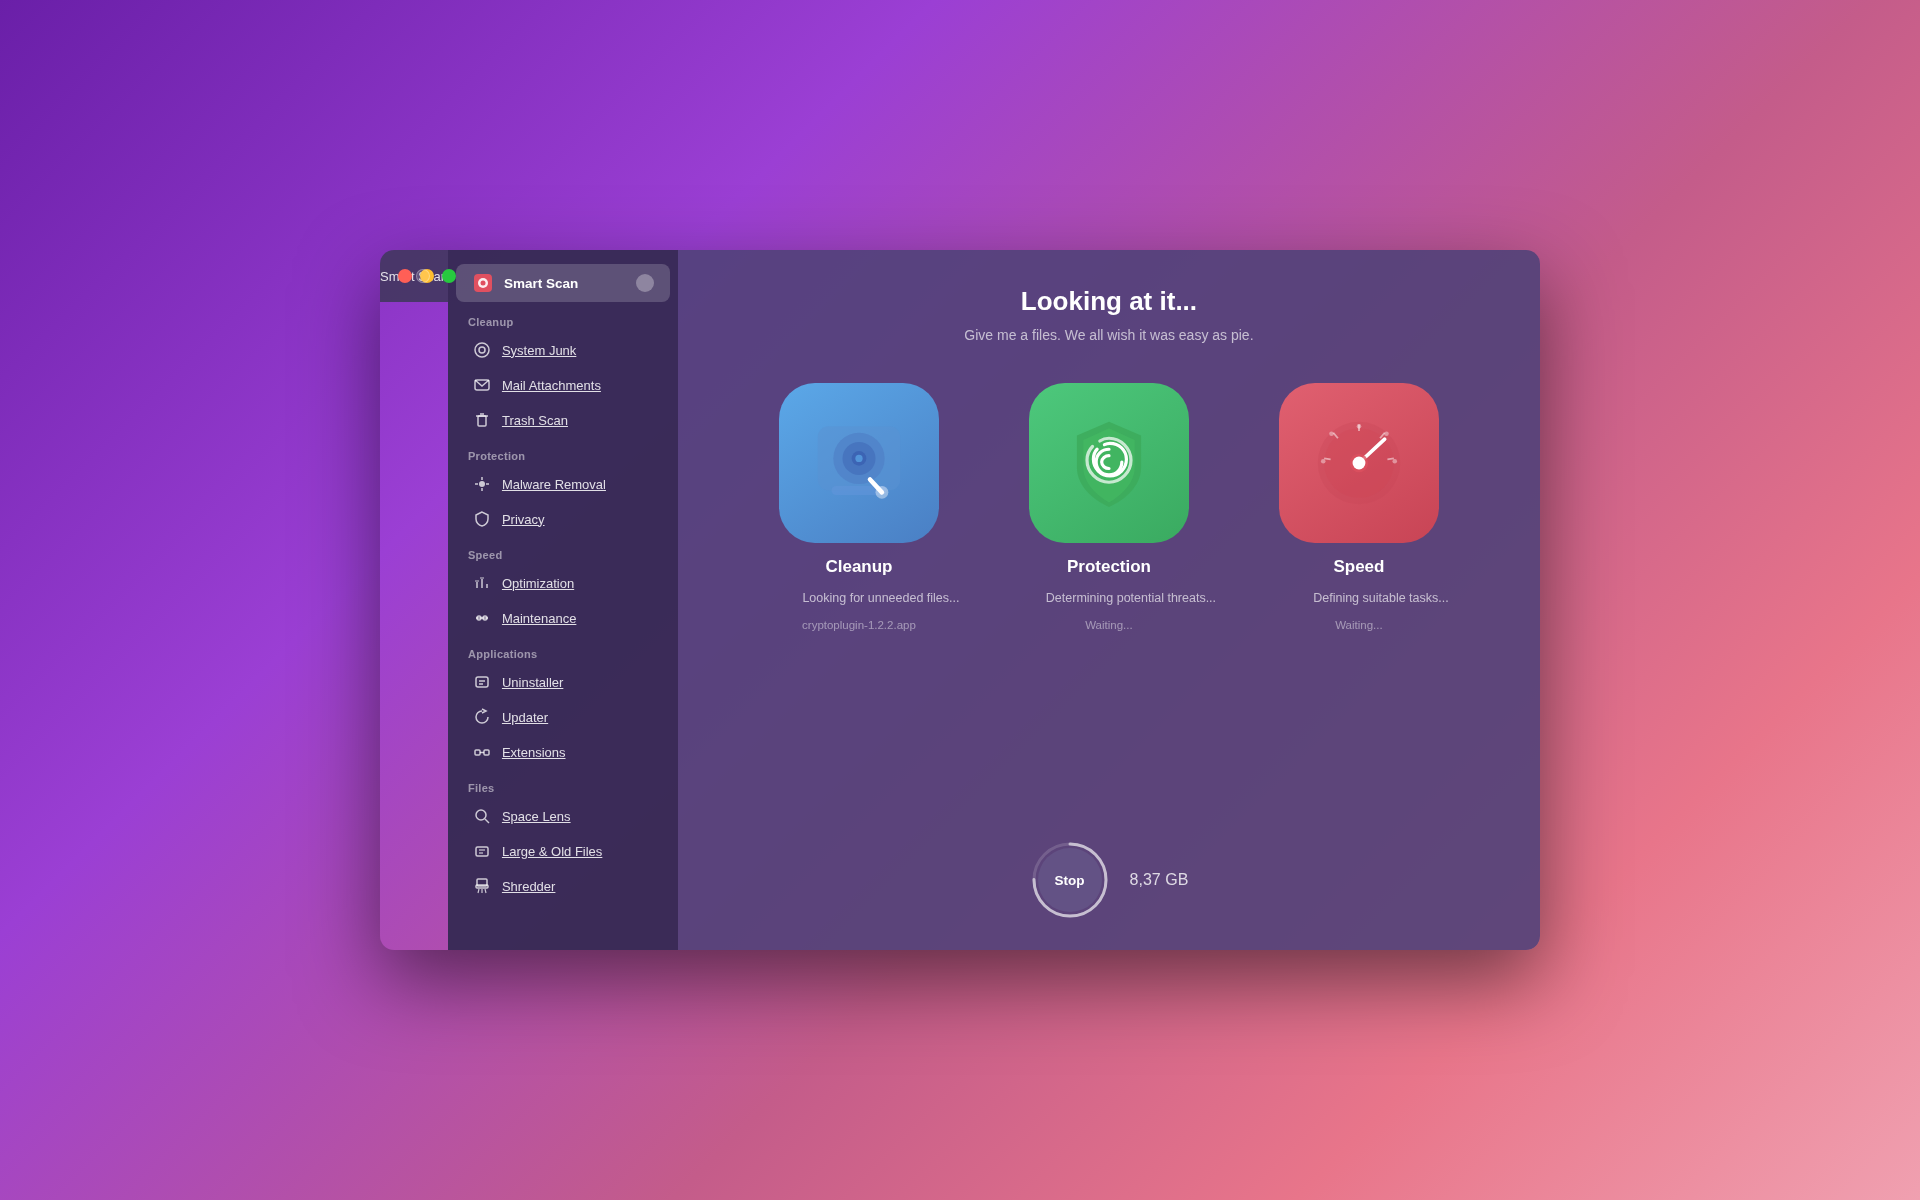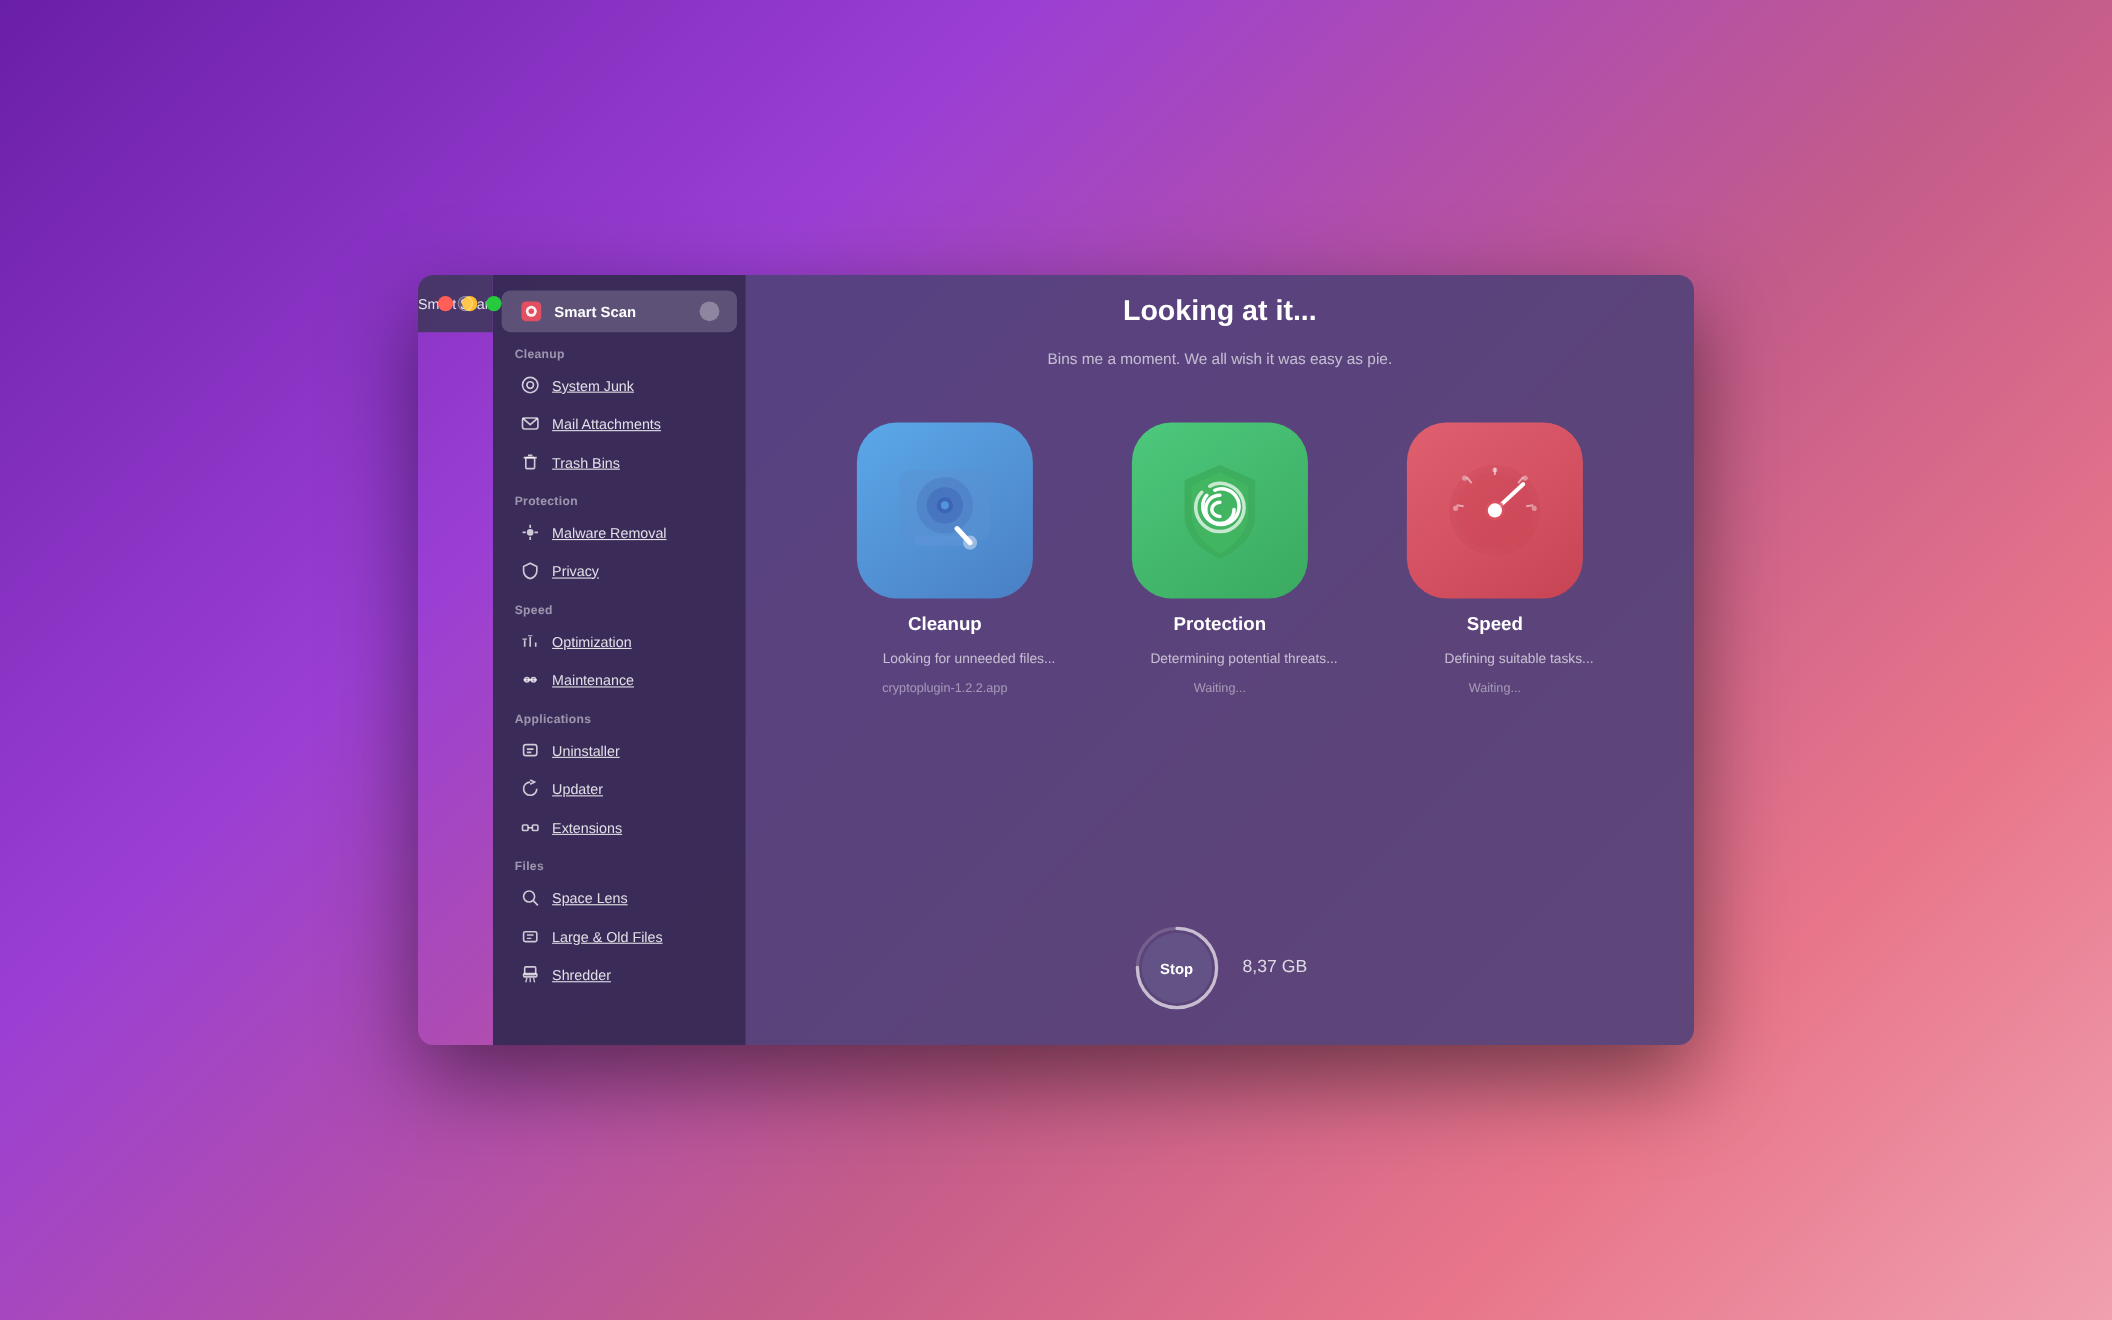--- a/index.html
+++ b/index.html
@@ -153,23 +153,22 @@
       font-size: 16px;
     }
 
     
     .content {
       flex: 1;
       background: rgba(80, 65, 120, 0.9);
       display: flex;
       flex-direction: column;
       align-items: center;
-      padding: 17px 40px 30px;
+      padding: 36px 40px 30px;
       position: relative;
-      gap: 10px;
     }
 
     .scan-title {
       color: #fff;
       font-size: 26px;
       font-weight: 700;
       margin-bottom: 10px;
     }
 
     .scan-subtitle {
@@ -349,21 +348,21 @@
       </div>
 
       <div class="sidebar-nav-item">
         <span class="item-icon">
           <svg width="18" height="18" viewBox="0 0 18 18" fill="none">
             <rect x="5" y="5" width="8" height="10" rx="1" stroke="rgba(255,255,255,0.75)" stroke-width="1.5" fill="none"></rect>
             <line x1="3" y1="5" x2="15" y2="5" stroke="rgba(255,255,255,0.75)" stroke-width="1.5"></line>
             <line x1="7" y1="3" x2="11" y2="3" stroke="rgba(255,255,255,0.75)" stroke-width="1.5"></line>
           </svg>
         </span>
-        <span>Trash Bins</span>
+        <span>Trash Scan</span>
       </div>
 
       <div class="sidebar-section-label">Protection</div>
 
       <div class="sidebar-nav-item">
         <span class="item-icon">
           <svg width="18" height="18" viewBox="0 0 18 18" fill="none">
             <circle cx="9" cy="9" r="3" fill="rgba(255,255,255,0.75)"></circle>
             <line x1="9" y1="2" x2="9" y2="5" stroke="rgba(255,255,255,0.75)" stroke-width="1.5"></line>
             <line x1="9" y1="13" x2="9" y2="16" stroke="rgba(255,255,255,0.75)" stroke-width="1.5"></line>
@@ -476,21 +475,21 @@
             <line x1="12" y1="12" x2="13" y2="16" stroke="rgba(255,255,255,0.75)" stroke-width="1.2"></line>
           </svg>
         </span>
         <span>Shredder</span>
       </div>
 
     </div>
 
     <div class="content">
       <h1 class="scan-title">Looking at it...</h1>
-      <p class="scan-subtitle">Bins me a moment. We all wish it was easy as pie.</p>
+      <p class="scan-subtitle">Give me a files. We all wish it was easy as pie.</p>
 
       <div class="scan-cards">
 
         <div class="scan-card">
           <div class="card-icon-wrap card-icon-cleanup">
             <svg class="cleanup-svg" viewBox="0 0 120 120" fill="none" xmlns="http://www.w3.org/2000/svg">
               <rect x="15" y="20" width="90" height="70" rx="12" fill="rgba(90,145,210,0.5)"></rect>
               <ellipse cx="60" cy="55" rx="28" ry="28" fill="rgba(80,130,200,0.8)"></ellipse>
               <ellipse cx="60" cy="55" rx="18" ry="18" fill="rgba(70,115,190,0.9)"></ellipse>
               <ellipse cx="60" cy="55" rx="8" ry="8" fill="rgba(60,100,180,1)"></ellipse>

